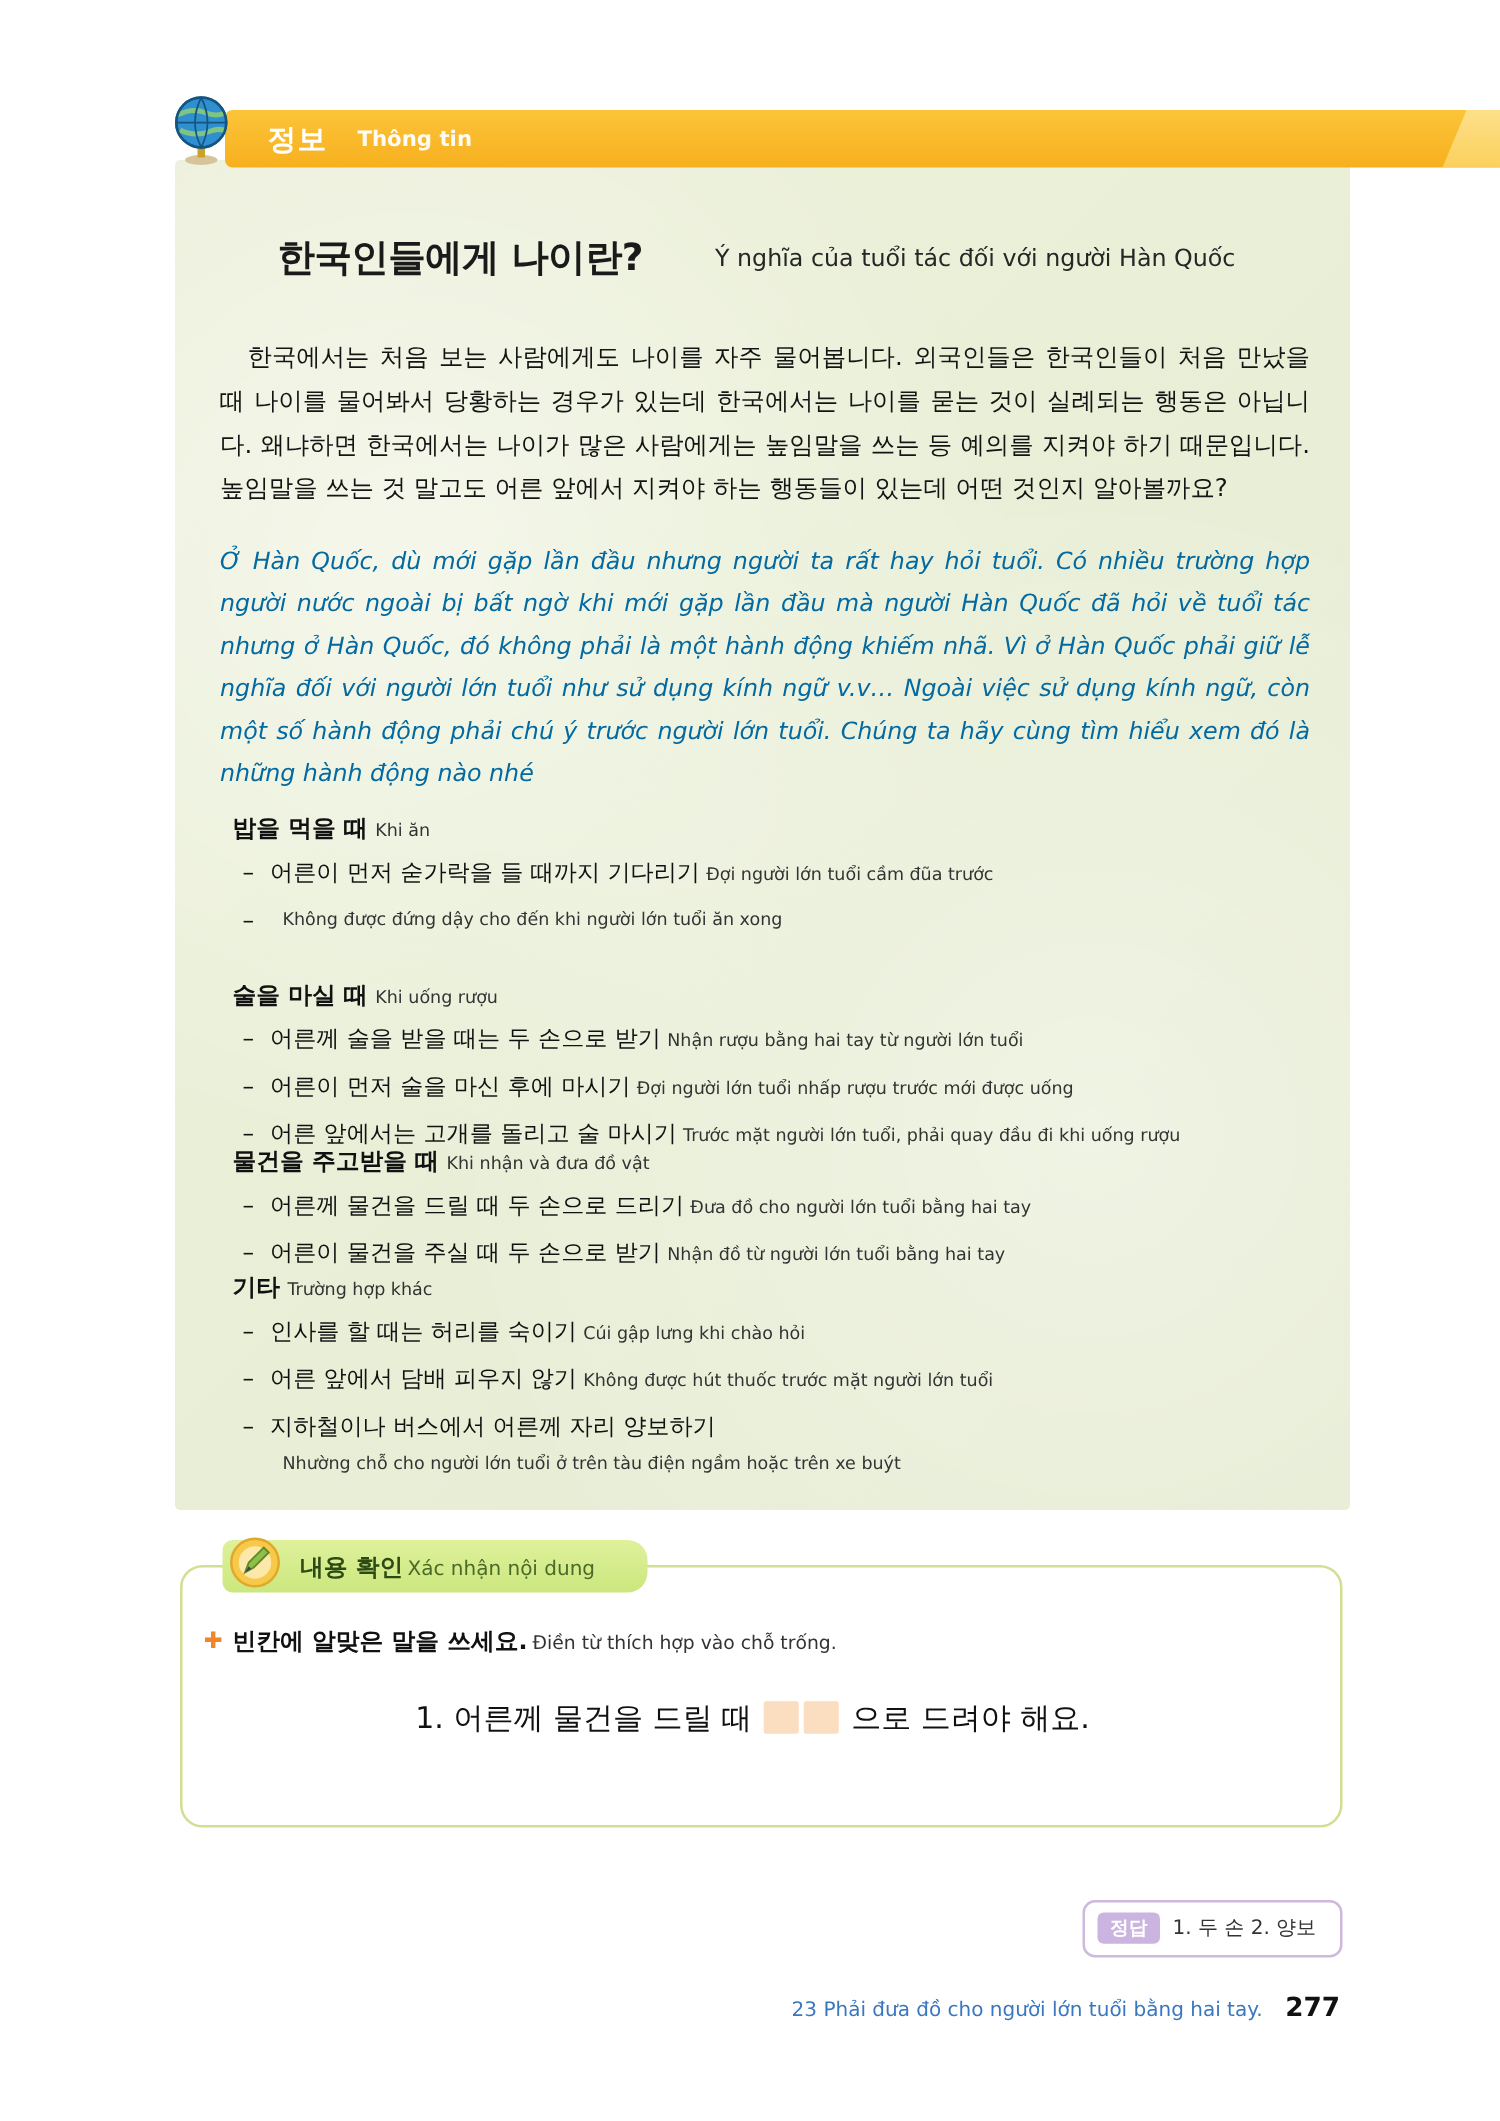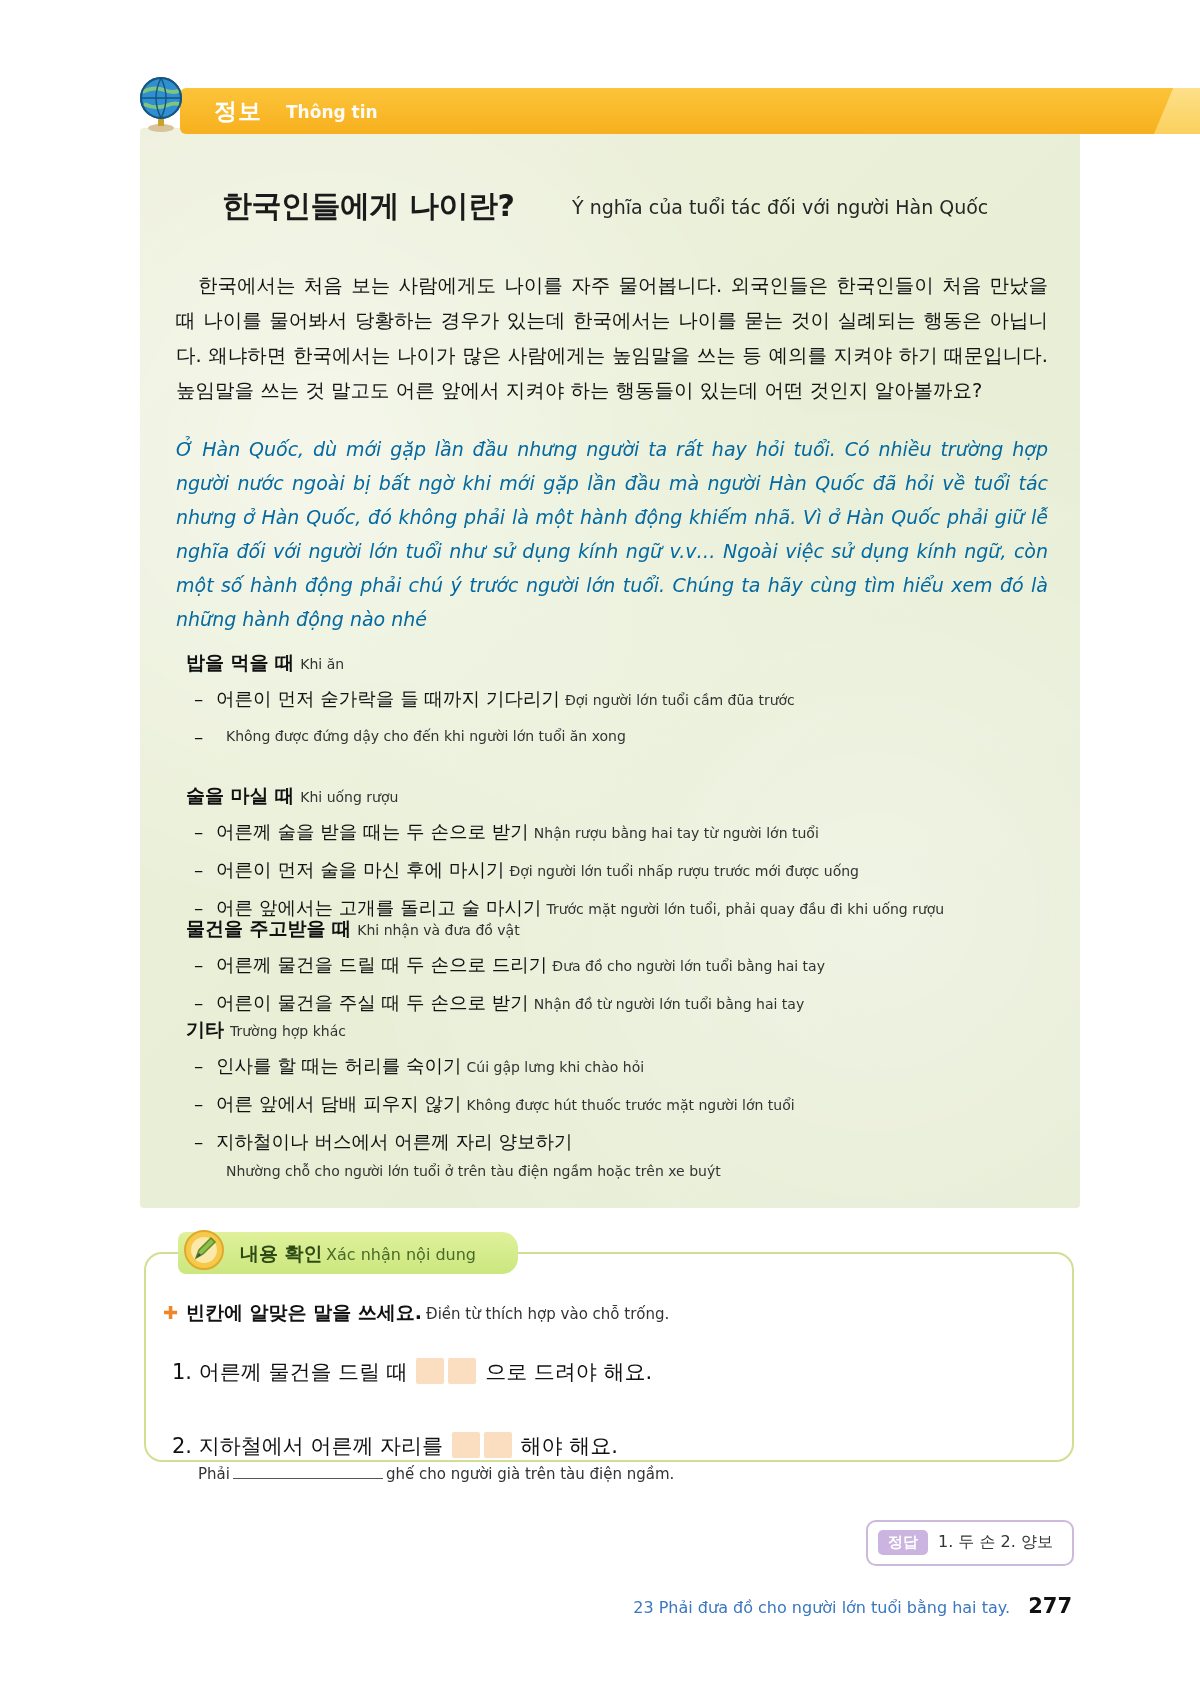--- a/index.html
+++ b/index.html
@@ -171,21 +171,21 @@
   .q-prompt {
     position: absolute; left: 186px; top: 1300px;
     font-size: 19px; color: #111; font-weight: bold;
   }
   .q-prompt .vi { font-size: 15px; color: #333; font-weight: normal; margin-left: 4px; }
   .plus-icon {
     position: absolute; left: 163px; top: 1302px;
     font-size: 18px; color: #f0862a; font-weight: bold;
   }
   .q-item { position: absolute; left: 172px; width: 860px; }
-  .q-ko { font-size: 21px; color: #111; }
+  .q-ko { font-size: 24px; color: #111; text-align: center; }
   .q-vi { font-size: 15px; color: #333; margin-left: 26px; margin-top: 5px; }
   .blank-box {
     display: inline-block;
     width: 28px; height: 26px;
     background: #fbddc0;
     vertical-align: -5px;
     margin: 0 2px;
     border-radius: 2px;
   }
   .blank-line {
@@ -318,31 +318,20 @@
 
   <div class="q-item" style="top:1358px">
     <div class="q-ko">
       <span>1.</span>
       <span>어른께 물건을 드릴 때</span>
       <span class="blank-box"></span><span class="blank-box"></span>
       <span>으로 드려야 해요.</span>
     </div>
   </div>
 
-  <div class="q-item" style="top:1432px">
-    <div class="q-ko">
-      <span>2.</span>
-      <span>지하철에서 어른께 자리를</span>
-      <span class="blank-box"></span><span class="blank-box"></span>
-      <span>해야 해요.</span>
-    </div>
-    <div class="q-vi">
-      <span>Phải</span><span class="blank-line"></span><span>ghế cho người già trên tàu điện ngầm.</span>
-    </div>
-  </div>
 
   <div class="answer-box"></div>
   <div class="answer-badge">정답</div>
   <div class="answer-text">1. 두 손   2. 양보</div>
 
   <div class="footer-note">23 Phải đưa đồ cho người lớn tuổi bằng hai tay.</div>
   <div class="page-num">277</div>
 
 </div>
 

